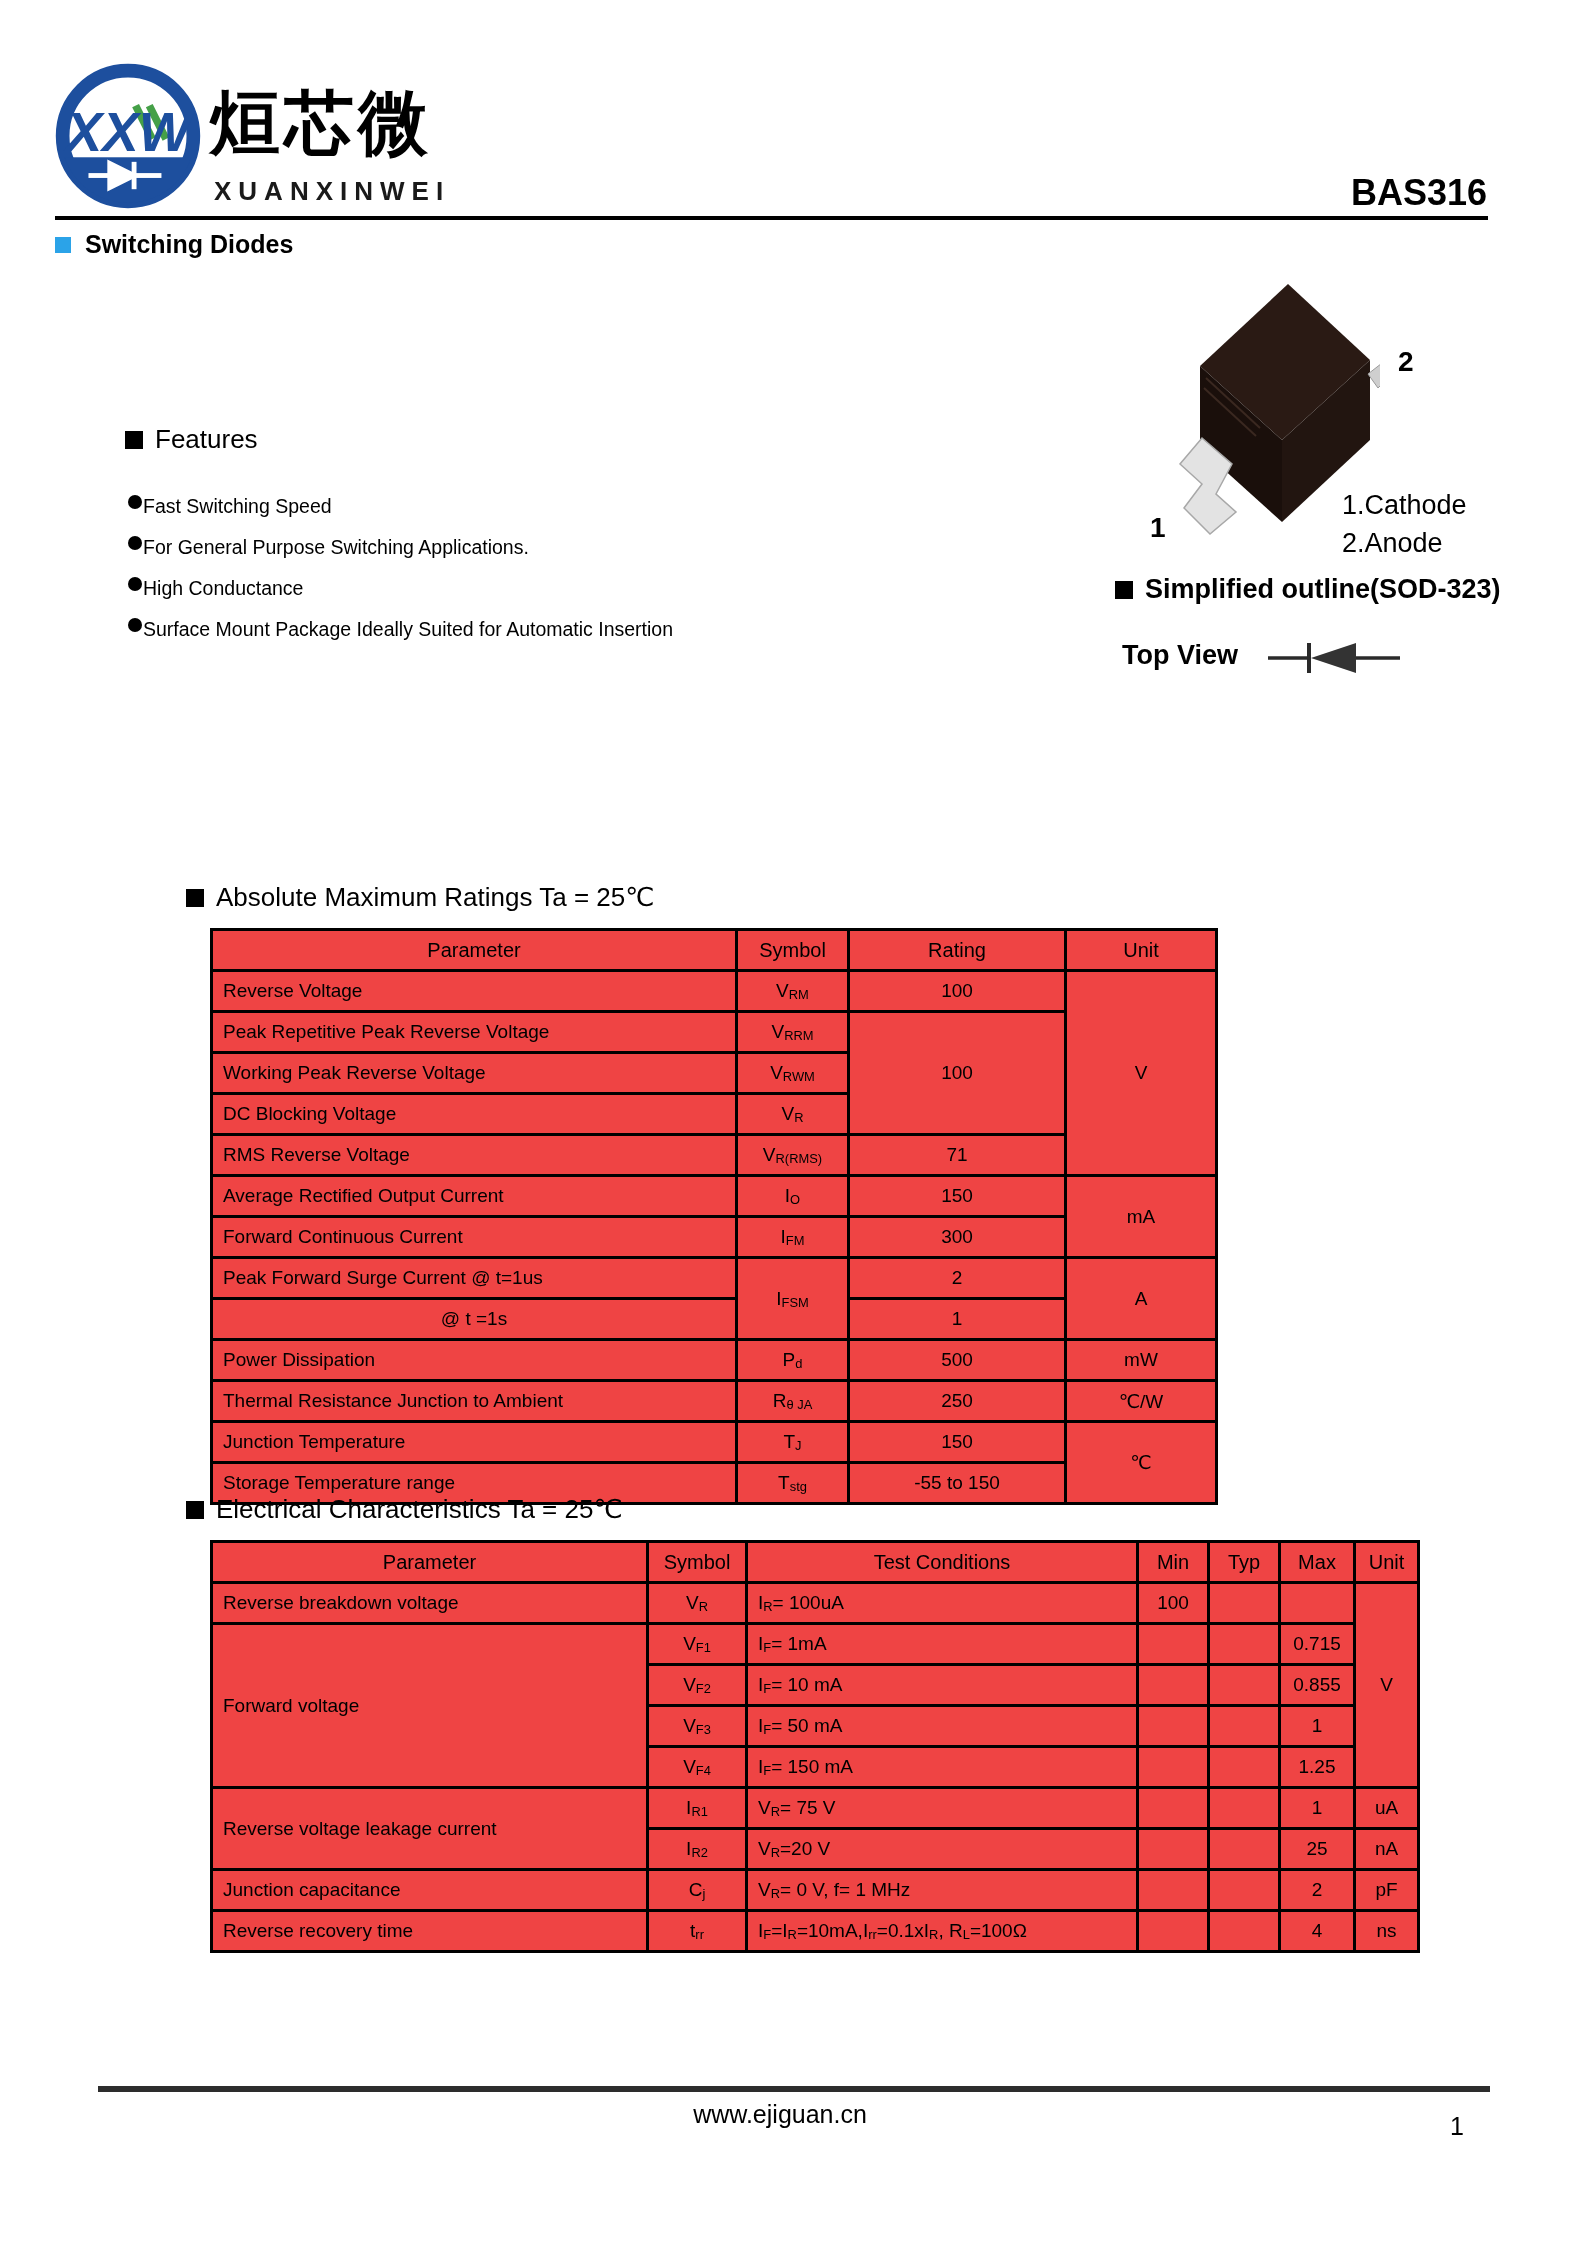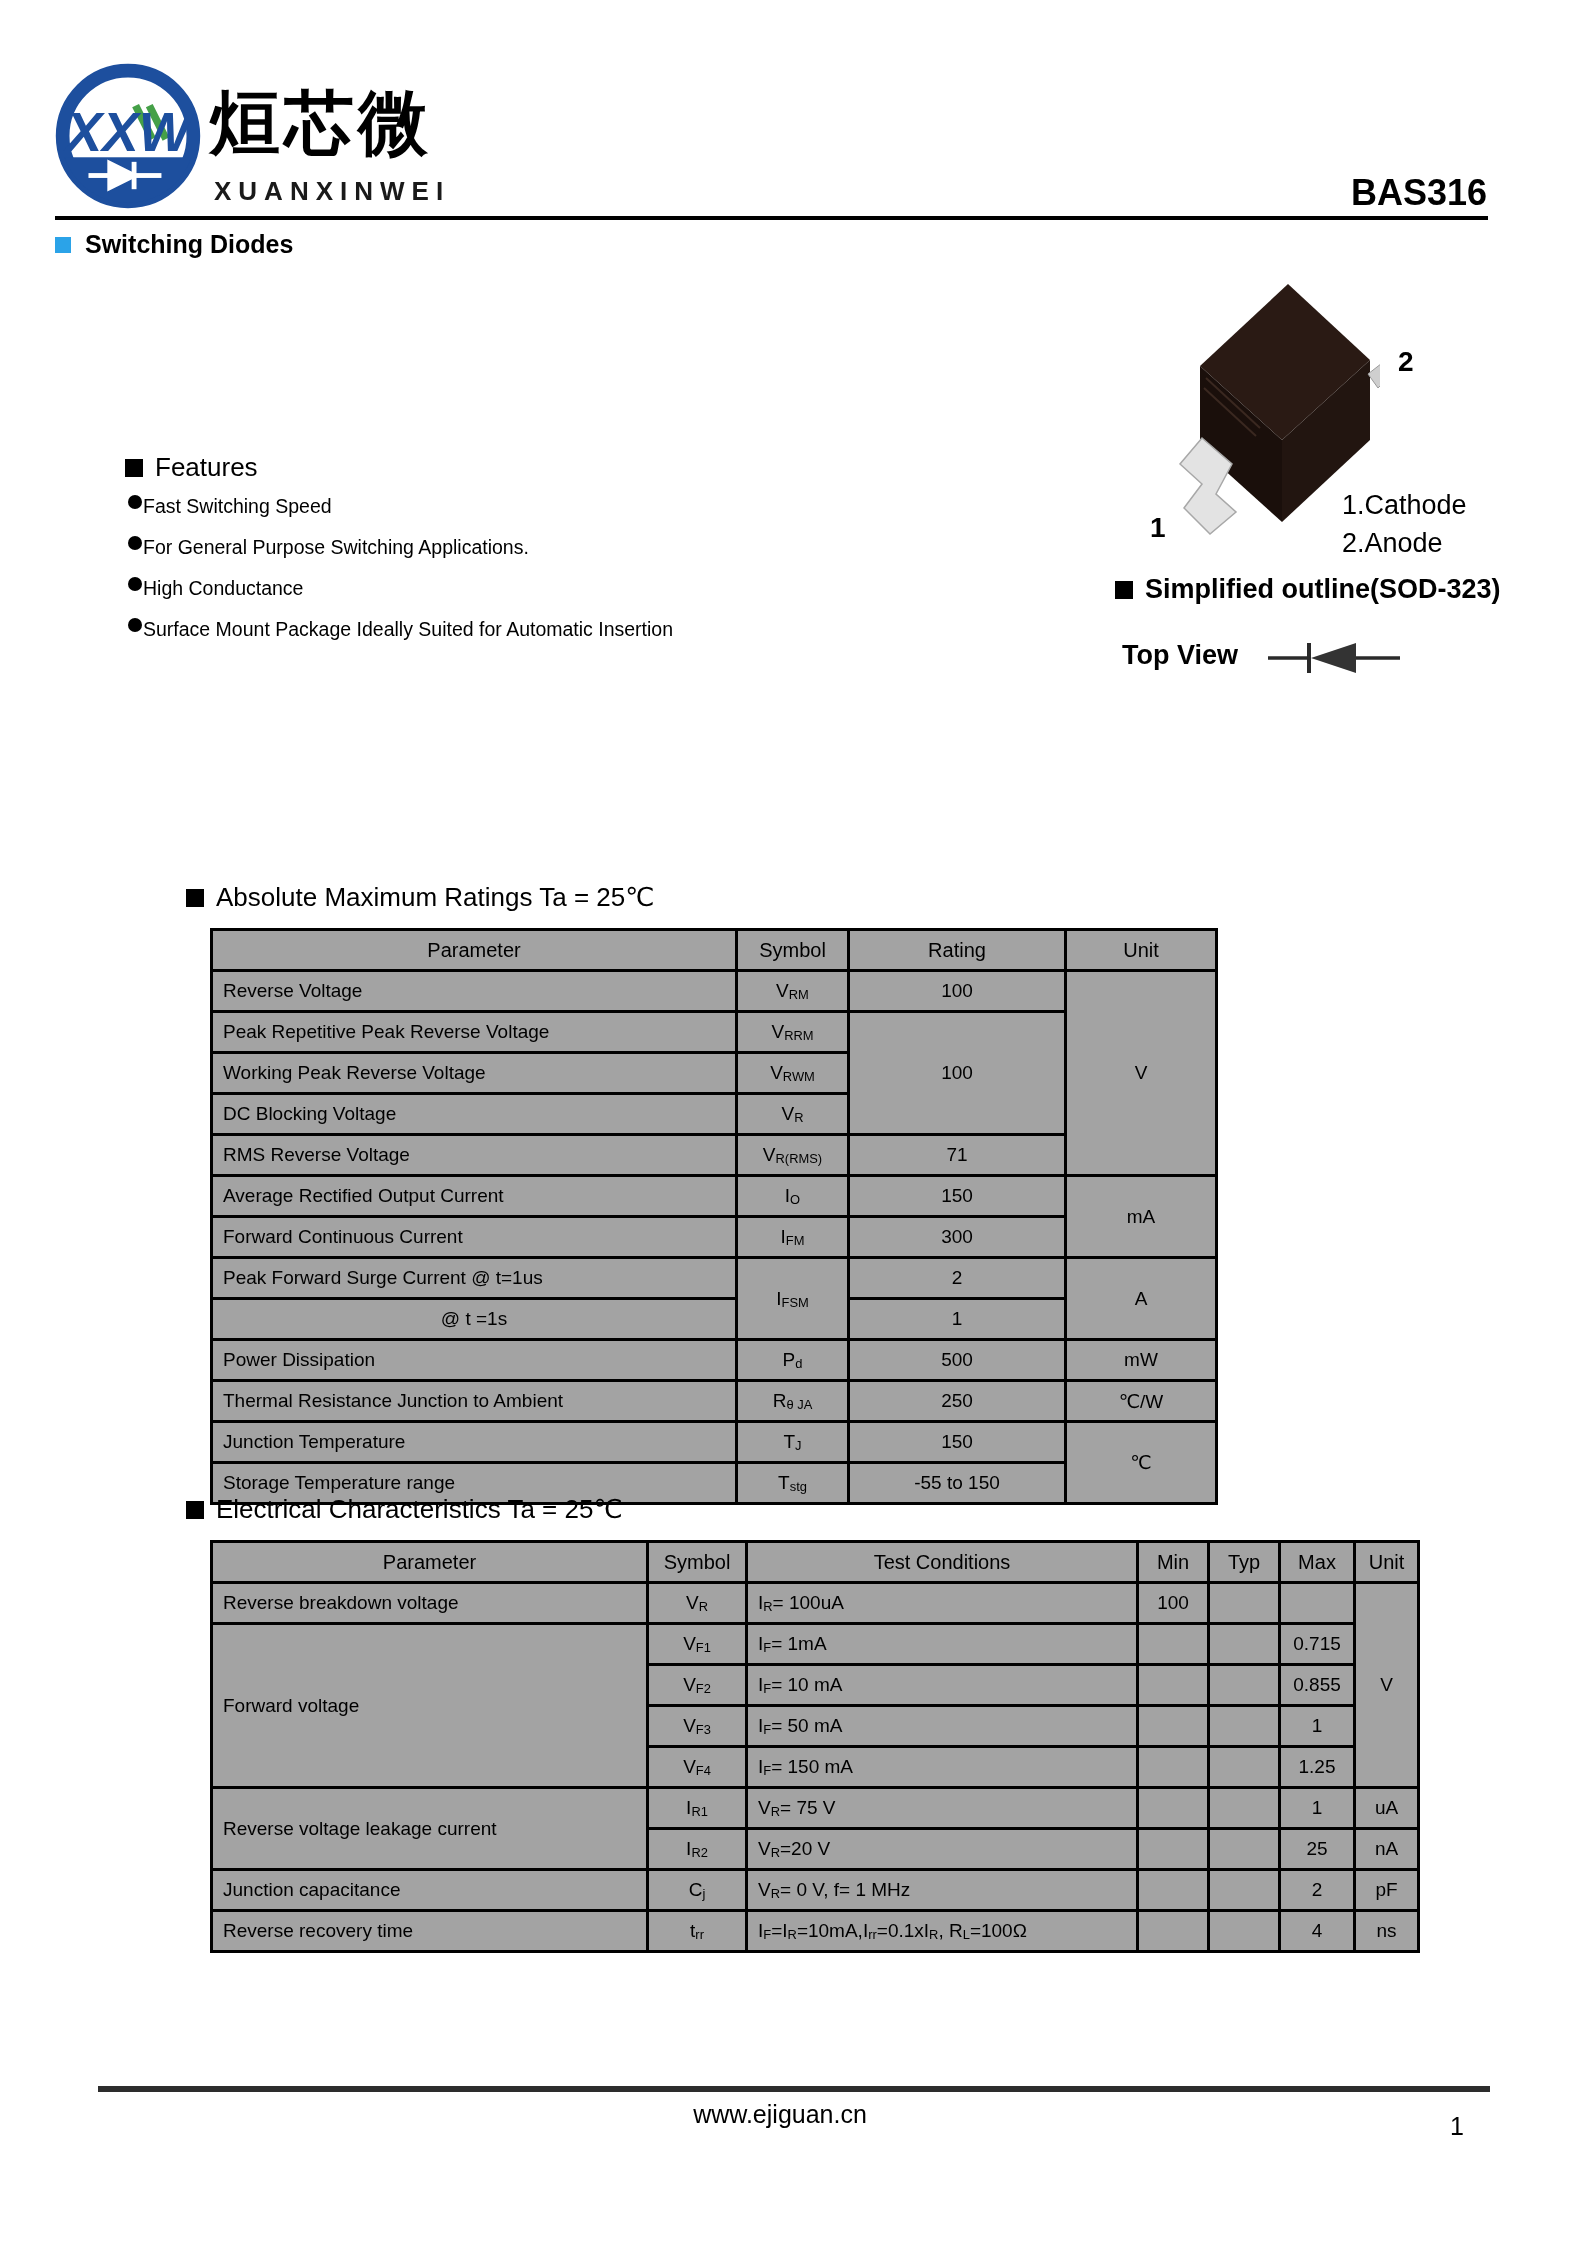--- a/index.html
+++ b/index.html
@@ -25,21 +25,21 @@
   
   .feature-item{display:flex;align-items:flex-start;gap:1px;}
   .dot{width:14px;height:14px;border-radius:50%;background:#000;flex:0 0 auto;}
   .feature-text{font-size:19.5px;color:#000;}
 
   
   .pin-label{font-size:28px;font-weight:bold;}
   .pin-name{font-size:27px;}
 
   
-  table{border-collapse:collapse;table-layout:fixed;background:#a3a3a3;}
+  table{border-collapse:collapse;table-layout:fixed;background:#ef4444;}
   td{border:3px solid #000;font-size:19px;padding:0 4px;vertical-align:middle;overflow:hidden;}
   tr.th td{text-align:center;font-size:20px;}
   .c{text-align:center;}
   .l{text-align:left;padding-left:10px;}
   #t1 tr{height:41px;} #t1 tr.th{height:41px;}
   #t2 tr{height:41px;}
   sub{font-size:68%;position:relative;top:2px;vertical-align:baseline;letter-spacing:0;}
 
   
   .footer-rule{background:#2d2d2d;height:6px;}
@@ -75,21 +75,21 @@
 
   <div class="abs part-number" style="right:100px;top:172px;margin-left:40px;">BAS316</div>
 
   <div class="abs top-rule" style="left:55px;top:216px;width:1433px;"></div>
 
   <div class="abs subtitle-row" style="left:55px;top:230px;">
     <span class="blue-square"></span>
     <span class="subtitle-text">Switching Diodes</span>
   </div>
 
-  <div class="abs sec-title" style="left:125px;top:452px;">
+  <div class="abs sec-title" style="left:125px;top:424px;">
     <span class="black-square"></span>
     <span class="sec-title-text">Features</span>
   </div>
   <div class="abs feature-item" style="left:128px;top:495px;">
     <span class="dot"></span>
     <span class="feature-text">Fast Switching Speed</span>
   </div>
   <div class="abs feature-item" style="left:128px;top:536px;">
     <span class="dot"></span>
     <span class="feature-text">For General Purpose Switching Applications.</span>

